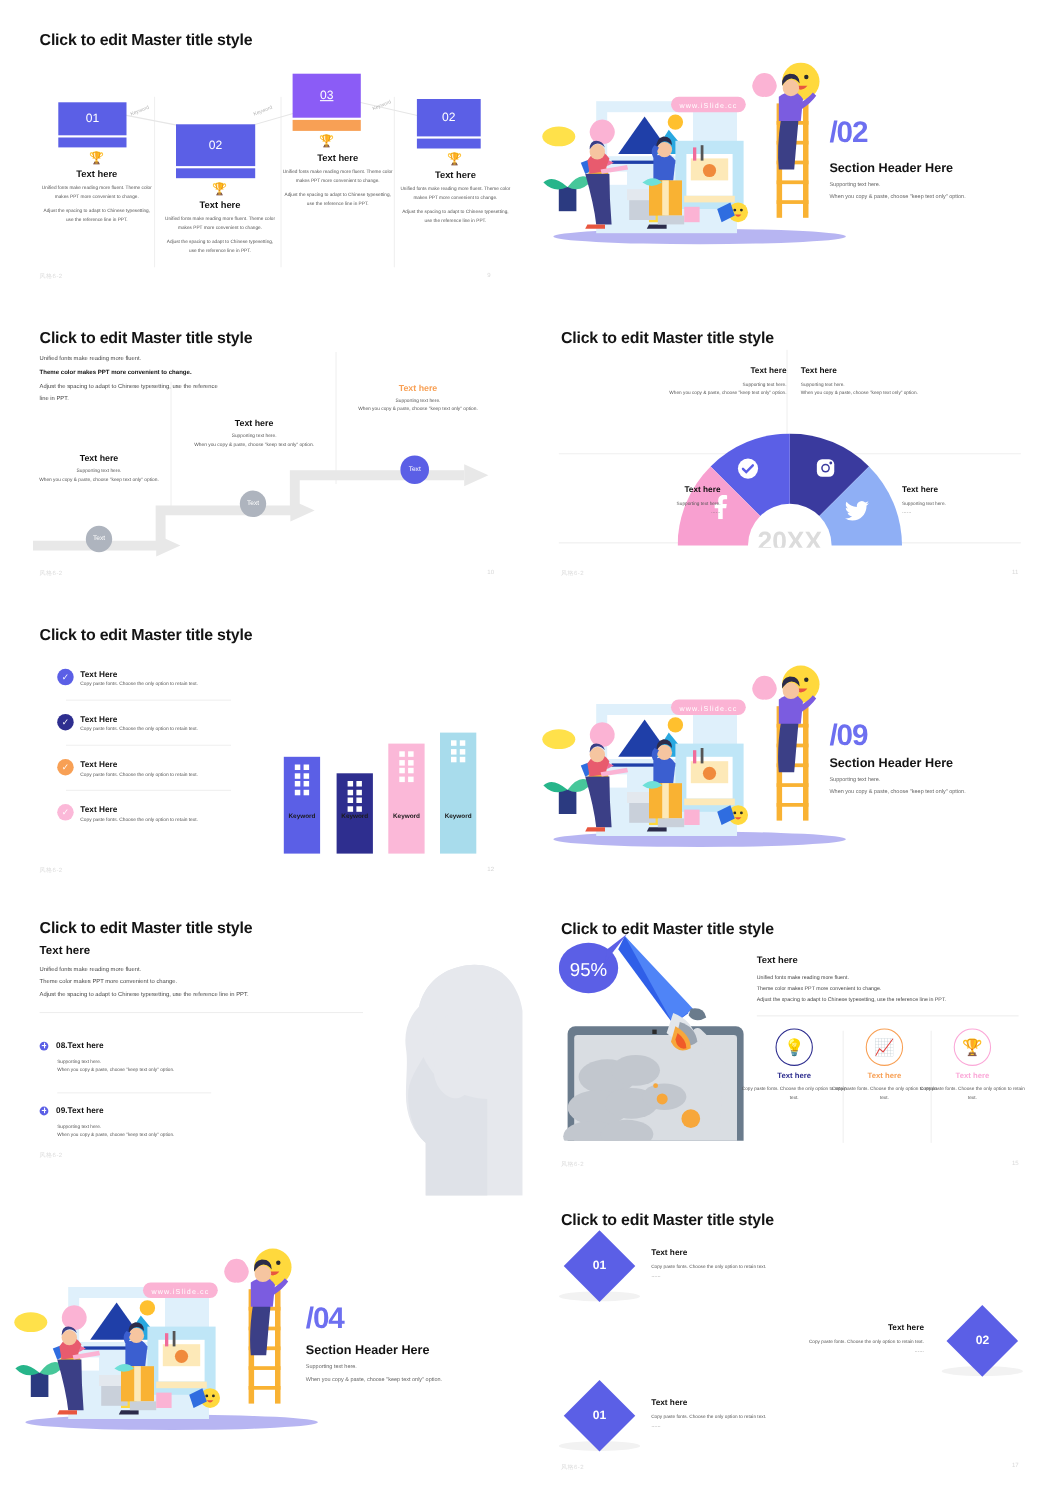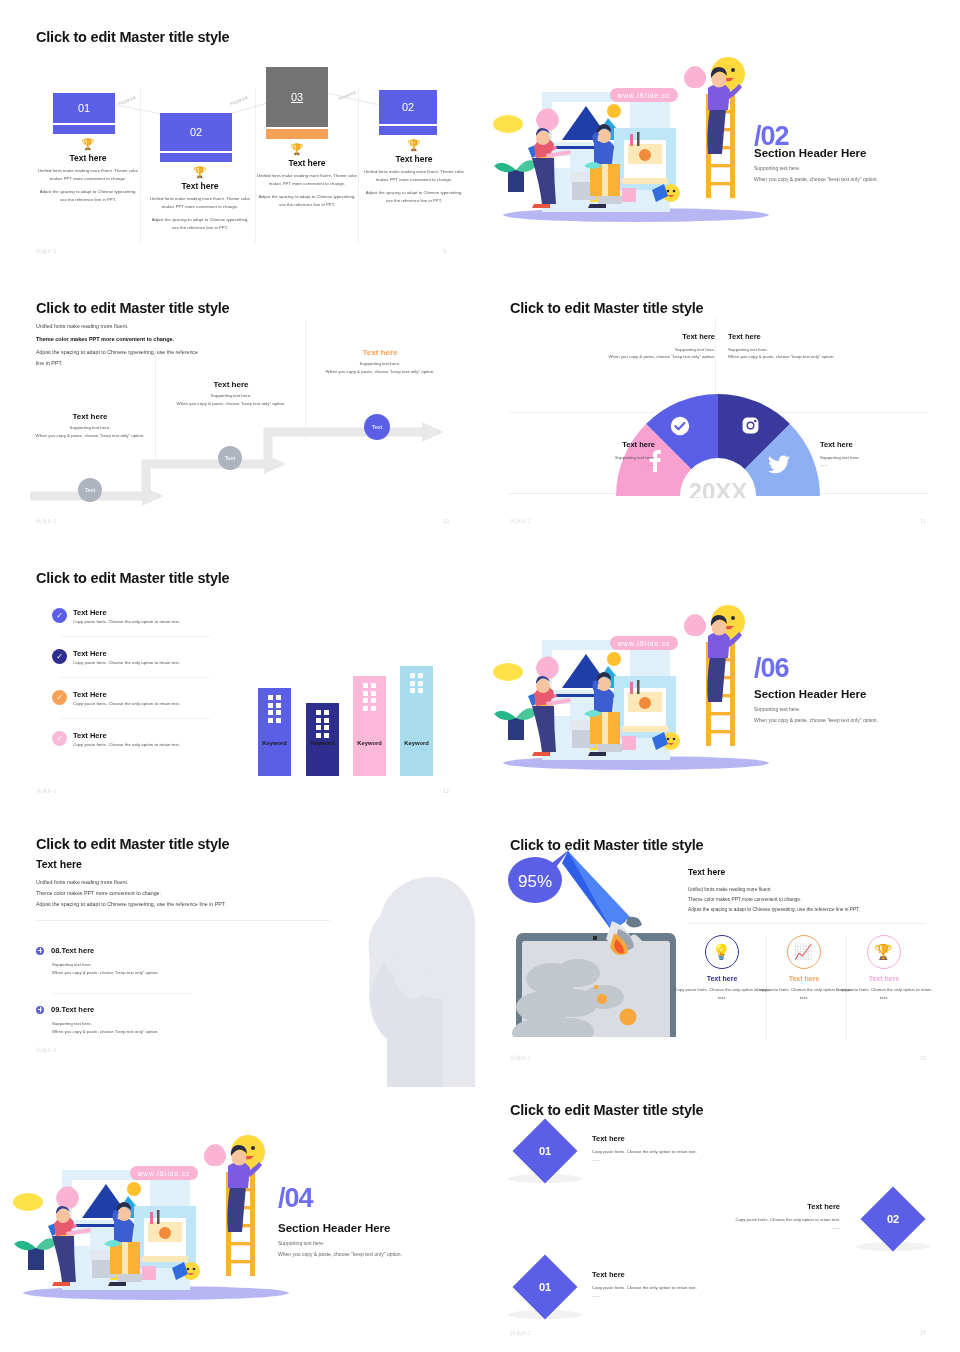--- a/index.html
+++ b/index.html
@@ -133,21 +133,21 @@
   <div class="card" style="left:148px;top:113px;width:104px;">
     <div class="num" style="background:#5B5FE6;height:38px;width:72px;margin-left:12px;">02</div>
     <div class="stub" style="background:#5B5FE6;height:9px;width:72px;margin-left:12px;"></div>
     <div class="tro" style="color:#5B5FE6">🏆</div>
     <div class="ch">Text here</div>
     <div class="cp">Unified fonts make reading more fluent. Theme color makes PPT more convenient to change.</div>
     <div class="cp cp2">Adjust the spacing to adapt to Chinese typesetting, use the reference line in PPT.</div>
   </div>
 
   <div class="card" style="left:255px;top:67px;width:104px;">
-    <div class="num" style="background:#737373;height:60px;width:62px;margin-left:11px;text-decoration:underline;">03</div>
+    <div class="num" style="background:#8b5cf6;height:40px;width:62px;margin-left:11px;text-decoration:underline;">03</div>
     <div class="stub" style="background:#F8A055;height:10px;width:62px;margin-left:11px;"></div>
     <div class="tro" style="color:#F8A055;margin-left:-20px;">🏆</div>
     <div class="ch">Text here</div>
     <div class="cp">Unified fonts make reading more fluent. Theme color makes PPT more convenient to change.</div>
     <div class="cp cp2">Adjust the spacing to adapt to Chinese typesetting, use the reference line in PPT.</div>
   </div>
 
   <div class="card" style="left:362px;top:90px;width:104px;">
     <div class="num" style="background:#5B5FE6;height:34px;width:58px;margin-left:17px;">02</div>
     <div class="stub" style="background:#5B5FE6;height:9px;width:58px;margin-left:17px;"></div>
@@ -229,21 +229,21 @@
       <rect x="220" y="94" width="29" height="3.4" fill="#f9b233"></rect>
       <rect x="220" y="112" width="29" height="3.4" fill="#f9b233"></rect>
       <rect x="220" y="130" width="29" height="3.4" fill="#f9b233"></rect>
       <path d="M224 56 q-4 26 -2 46 l14 0 q2 -24 4 -46z" fill="#3b3f86"></path>
       <path d="M222 36 q14 -10 22 2 l-2 20 -20 0z" fill="#7b5ce0"></path>
       <circle cx="233" cy="28" r="7.5" fill="#f6c5a0"></circle>
       <path d="M225 26 q8 -12 16 -2 q0 -9 -9 -9 q-8 1 -7 11z" fill="#2b2b4a"></path>
       <path d="M241 42 q9 -6 12 -10 l3 3 q-5 7 -13 12z" fill="#7b5ce0"></path>
     </g>
   </svg>
-  <div class="sec-num" style="position:absolute;left:274px;top:124px;">/02</div>
+  <div class="sec-num" style="position:absolute;left:274px;top:108px;">/02</div>
   <div class="sec-h" style="position:absolute;left:274px;top:145px;">Section Header Here</div>
   <div class="sec-s" style="position:absolute;left:274px;top:161px;">Supporting text here.</div>
   <div class="sec-t" style="position:absolute;left:274px;top:172px;">When you copy &amp; paste, choose "keep text only" option.</div>
 </div>
 
 <div class="slide" id="s3">
   <div class="title" style="position:absolute;left:36px;top:10px;">Click to edit Master title style</div>
   <div style="position:absolute;left:36px;top:33px;font-size:5.3px;color:#444;">Unified fonts make reading more fluent.</div>
   <div style="position:absolute;left:36px;top:46px;font-size:5.5px;color:#111;font-weight:bold;">Theme color makes PPT more convenient to change.</div>
   <div style="position:absolute;left:36px;top:59px;font-size:5.3px;color:#444;">Adjust the spacing to adapt to Chinese typesetting, use the reference</div>
@@ -499,21 +499,21 @@
       <rect x="220" y="94" width="29" height="3.4" fill="#f9b233"></rect>
       <rect x="220" y="112" width="29" height="3.4" fill="#f9b233"></rect>
       <rect x="220" y="130" width="29" height="3.4" fill="#f9b233"></rect>
       <path d="M224 56 q-4 26 -2 46 l14 0 q2 -24 4 -46z" fill="#3b3f86"></path>
       <path d="M222 36 q14 -10 22 2 l-2 20 -20 0z" fill="#7b5ce0"></path>
       <circle cx="233" cy="28" r="7.5" fill="#f6c5a0"></circle>
       <path d="M225 26 q8 -12 16 -2 q0 -9 -9 -9 q-8 1 -7 11z" fill="#2b2b4a"></path>
       <path d="M241 42 q9 -6 12 -10 l3 3 q-5 7 -13 12z" fill="#7b5ce0"></path>
     </g>
   </svg>
-  <div class="sec-num" style="position:absolute;left:274px;top:98px;">/06</div>
+  <div class="sec-num" style="position:absolute;left:274px;top:98px;">/09</div>
   <div class="sec-h" style="position:absolute;left:274px;top:128px;">Section Header Here</div>
   <div class="sec-s" style="position:absolute;left:274px;top:144px;">Supporting text here.</div>
   <div class="sec-t" style="position:absolute;left:274px;top:155px;">When you copy &amp; paste, choose "keep text only" option.</div>
 </div>
 
 <div class="slide" id="s7">
   <div class="title" style="position:absolute;left:36px;top:11px;">Click to edit Master title style</div>
   <div class="s7-h2" style="position:absolute;left:36px;top:33px;">Text here</div>
   <div class="s7-p" style="position:absolute;left:36px;top:52px;">Unified fonts make reading more fluent.</div>
   <div class="s7-p" style="position:absolute;left:36px;top:63px;">Theme color makes PPT more convenient to change.</div>

